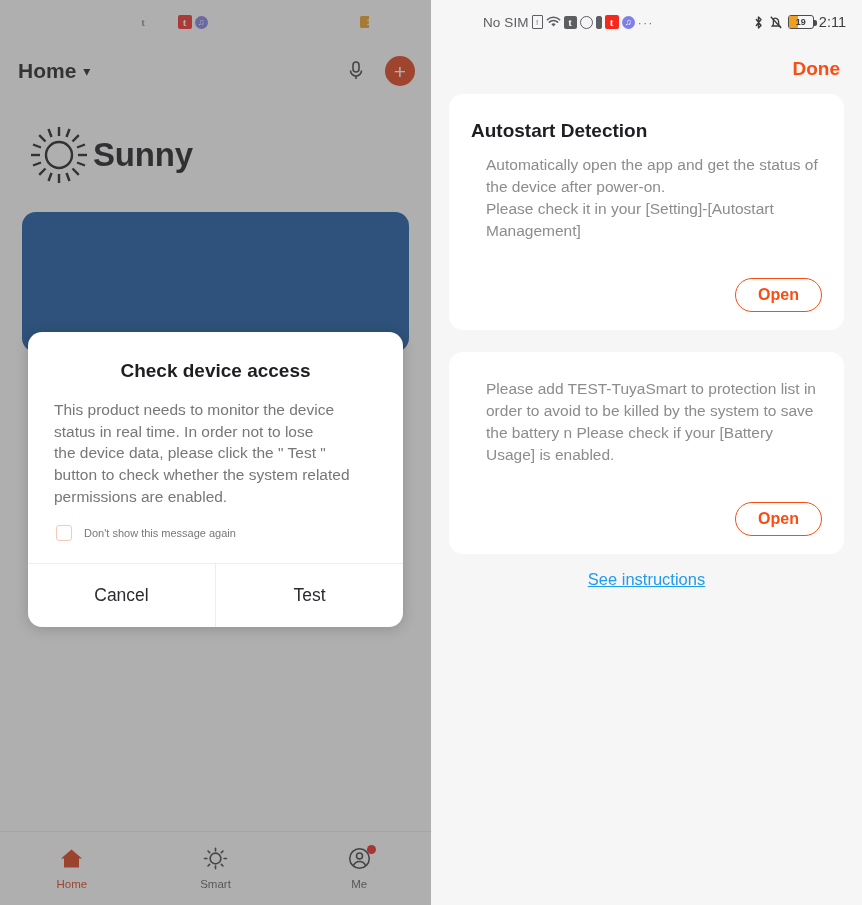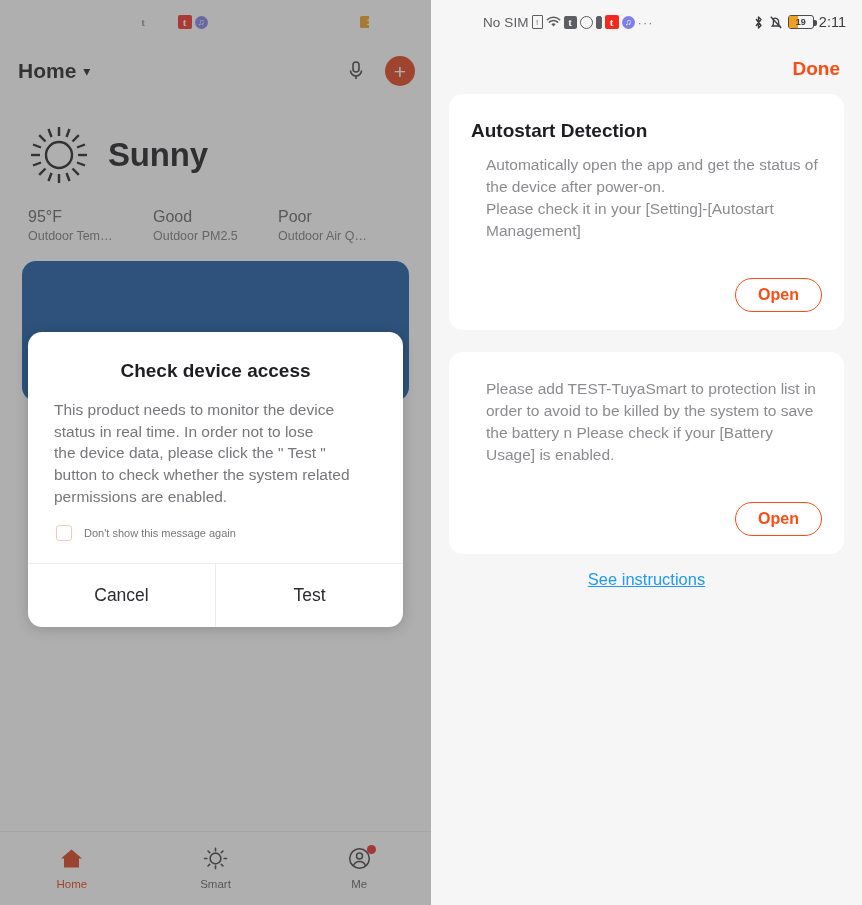--- a/index.html
+++ b/index.html
@@ -58,21 +58,21 @@
     position: relative;
   }
   .home-title { font-size: 21px; font-weight: bold; color: #1b1b1b; display:flex; align-items:center; gap:7px;}
   .chev { font-size: 14px; font-weight: normal; }
   .appbar-actions { position:absolute; right:16px; display:flex; align-items:center; gap:19px; }
   .mic-icon svg { display:block; }
   .plus-btn { width:30px;height:30px;border-radius:50%;background:#e03a14;color:#fff;
               display:flex;align-items:center;justify-content:center;font-size:21px;font-weight:300;line-height:1;}
 
   .weather { padding: 18px 28px 0 28px; }
-  .weather-main { display:flex; align-items:center; gap:18px; height: 78px;}
+  .weather-main { display:flex; align-items:center; gap:3px; height: 78px;}
   .sun-wrap { width: 62px; height: 62px; }
   .weather-word { font-size: 33px; font-weight: bold; color:#15161a; letter-spacing:-0.2px;}
   .weather-stats { display:flex; margin-top: 14px; }
   .wstat { width: 135px; }
   .wstat .v { font-size: 16px; color:#5e5f63; margin-bottom: 3px;}
   .wstat .l { font-size: 12.5px; color:#77787c; }
 
   .tabs { display:flex; align-items:flex-start; padding: 22px 28px 0 28px; position:relative;}
   .tab { font-size: 17px; color:#5f6064; margin-right: 36px; position:relative; padding-bottom:8px;}
   .tab.active { color:#17181c; font-weight:bold; }
@@ -238,34 +238,20 @@
                 <line x1="49" y1="38.5" x2="57" y2="41.5"></line>
                 <line x1="5" y1="41.5" x2="13" y2="38.5"></line>
                 <line x1="49" y1="23.5" x2="57" y2="20.5"></line>
                 <line x1="20.5" y1="57" x2="23.5" y2="49"></line>
                 <line x1="38.5" y1="13" x2="41.5" y2="5"></line>
               </g>
             </svg>
           </span>
           <span class="weather-word">Sunny</span>
         </div>
-        <div class="weather-stats">
-          <div class="wstat">
-            <div class="v">95°F</div>
-            <div class="l">Outdoor Tem…</div>
-          </div>
-          <div class="wstat">
-            <div class="v">Good</div>
-            <div class="l">Outdoor PM2.5</div>
-          </div>
-          <div class="wstat">
-            <div class="v">Poor</div>
-            <div class="l">Outdoor Air Q…</div>
-          </div>
-        </div>
       </div>
 
 
       <div class="device-card"></div>
 
       <div class="bottomnav">
         <div class="navitem active">
           <span>
             <svg width="25" height="23" viewBox="0 0 25 23">
                 <path d="M12.5 2.5 L23 11.5 h-3 v9 h-15 v-9 h-3 Z" fill="#d93a14"></path>

